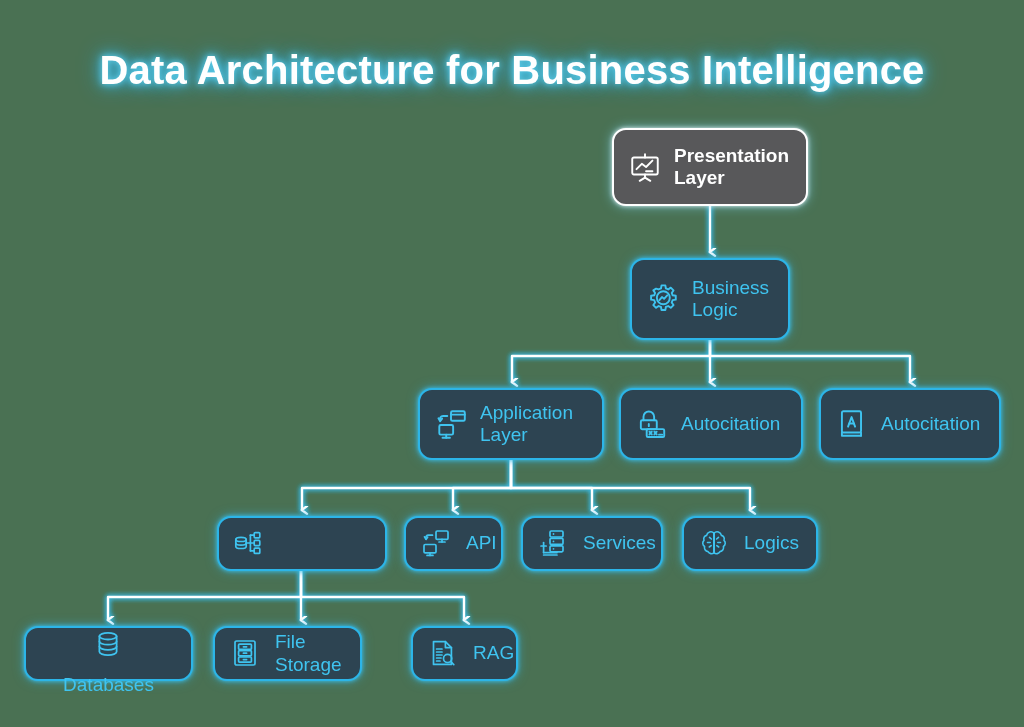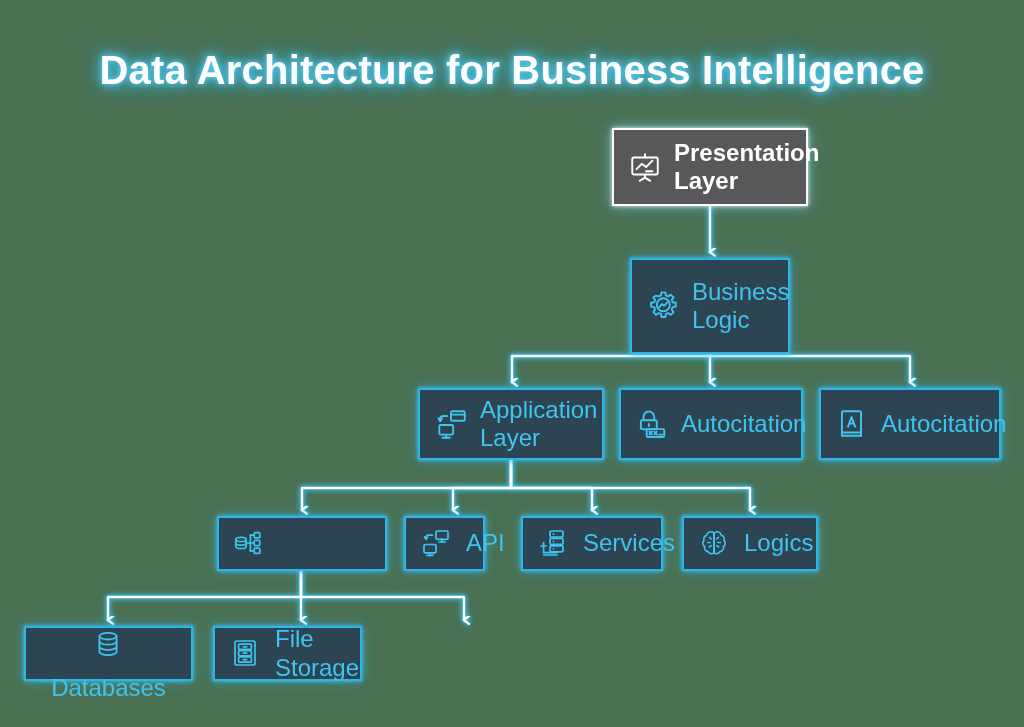--- a/index.html
+++ b/index.html
@@ -47,25 +47,25 @@
   }
 
   
   .node {
     position: absolute;
     box-sizing: border-box;
     display: flex;
     align-items: center;
     gap: 12px;
     padding: 0 14px;
-    border-radius: 0;
+    border-radius: 14px;
     border: 2.5px solid #2cb5e8;
     background: #2d4452;
     color: #3fc4f0;
-    font-size: 24px;
+    font-size: 19px;
     line-height: 1.18;
     box-shadow:
       0 0 4px rgba(60,196,240,0.95),
       0 0 11px rgba(50,180,232,0.6);
   }
   .node .ico {
     flex: 0 0 auto;
     width: 34px;
     height: 34px;
     display: block;
@@ -147,21 +147,21 @@
         <path d="M8 18 L13 13 L17 16 L23 10"></path>
         <path d="M17 20 L23 20"></path>
         <path d="M16 23 L16 26"></path>
         <path d="M11 29 L16 26 L21 29"></path>
       </svg>
     </span>
     <span class="lbl">Presentation
 Layer</span>
   </div>
 
-  <div class="node" style="left:630px; top:258px; width:160px; height:96px;">
+  <div class="node" style="left:630px; top:258px; width:160px; height:82px;">
     <span class="ico">
       <svg viewBox="0 0 32 32" width="34" height="34" fill="none" stroke="#3fc4f0" stroke-width="1.8" stroke-linecap="round" stroke-linejoin="round">
         <path d="M16 3.2 L18.2 3.2 L18.7 6.1 L20.9 7.0 L23.3 5.3 L25.9 7.9 L24.2 10.3 L25.1 12.5 L28 13 L28 16.6
                  L25.1 17.1 L24.2 19.3 L25.9 21.7 L23.3 24.3 L20.9 22.6 L18.7 23.5 L18.2 26.4 L14.6 26.4
                  L14.1 23.5 L11.9 22.6 L9.5 24.3 L6.9 21.7 L8.6 19.3 L7.7 17.1 L4.8 16.6 L4.8 13 L7.7 12.5
                  L8.6 10.3 L6.9 7.9 L9.5 6.2 L11.9 7.0 L14.1 6.1 L14.6 3.2 Z"></path>
         <circle cx="16.3" cy="14.8" r="6.1"></circle>
         <path d="M12.6 17 L15 14.2 L17 15.8 L20 12.6"></path>
       </svg>
     </span>
@@ -222,21 +222,21 @@
         <path d="M13.2 16 L17.4 16"></path>
         <path d="M17.4 8.2 L17.4 23.8"></path>
         <path d="M17.4 8.2 L21.2 8.2 M17.4 16 L21.2 16 M17.4 23.8 L21.2 23.8"></path>
         <rect x="21.2" y="5.6" width="5.6" height="5.2" rx="1"></rect>
         <rect x="21.2" y="13.4" width="5.6" height="5.2" rx="1"></rect>
         <rect x="21.2" y="21.2" width="5.6" height="5.2" rx="1"></rect>
       </svg>
     </span>
   </div>
 
-  <div class="node" style="left:404px; top:516px; width:81px; height:55px;">
+  <div class="node" style="left:404px; top:516px; width:99px; height:55px;">
     <span class="ico">
       <svg viewBox="0 0 32 32" width="32" height="32" fill="none" stroke="#3fc4f0" stroke-width="1.7" stroke-linecap="round" stroke-linejoin="round">
         <rect x="16" y="4" width="12" height="8.4" rx="1.2"></rect>
         <path d="M22 12.4 L22 15"></path>
         <path d="M19 15 L25 15"></path>
         <rect x="4" y="17.5" width="12" height="8.4" rx="1.2"></rect>
         <path d="M10 25.9 L10 28.4"></path>
         <path d="M7 28.4 L13 28.4"></path>
         <path d="M12.5 8.2 L8.5 8.2 A2.6 2.6 0 0 0 6 11.8"></path>
         <path d="M4.5 9.8 L6 12.4 L7.7 10.1"></path>
@@ -298,14 +298,26 @@
         <path d="M14.4 9.8 L17.6 9.8"></path>
         <rect x="9.6" y="13.6" width="12.8" height="5.2" rx="0.9"></rect>
         <path d="M14.4 16.2 L17.6 16.2"></path>
         <rect x="9.6" y="20" width="12.8" height="5.2" rx="0.9"></rect>
         <path d="M14.4 22.6 L17.6 22.6"></path>
       </svg>
     </span>
     <span class="lbl">File Storage</span>
   </div>
 
+  <div class="node" style="left:411px; top:626px; width:107px; height:55px;">
+    <span class="ico">
+      <svg viewBox="0 0 32 32" width="32" height="32" fill="none" stroke="#3fc4f0" stroke-width="1.7" stroke-linecap="round" stroke-linejoin="round">
+        <path d="M6.5 4.6 L18.4 4.6 L24.4 10.6 L24.4 27.4 L6.5 27.4 Z"></path>
+        <path d="M18.4 4.6 L18.4 10.6 L24.4 10.6"></path>
+        <path d="M9.6 12 L15 12 M9.6 15 L15 15 M9.6 18 L15 18 M9.6 21 L14 21 M9.6 24 L13 24"></path>
+        <circle cx="20.6" cy="21.4" r="4.1"></circle>
+        <path d="M23.6 24.4 L26.8 27.6"></path>
+      </svg>
+    </span>
+    <span class="lbl">RAG</span>
+  </div>
 
 </div>
 
 </body></html>

